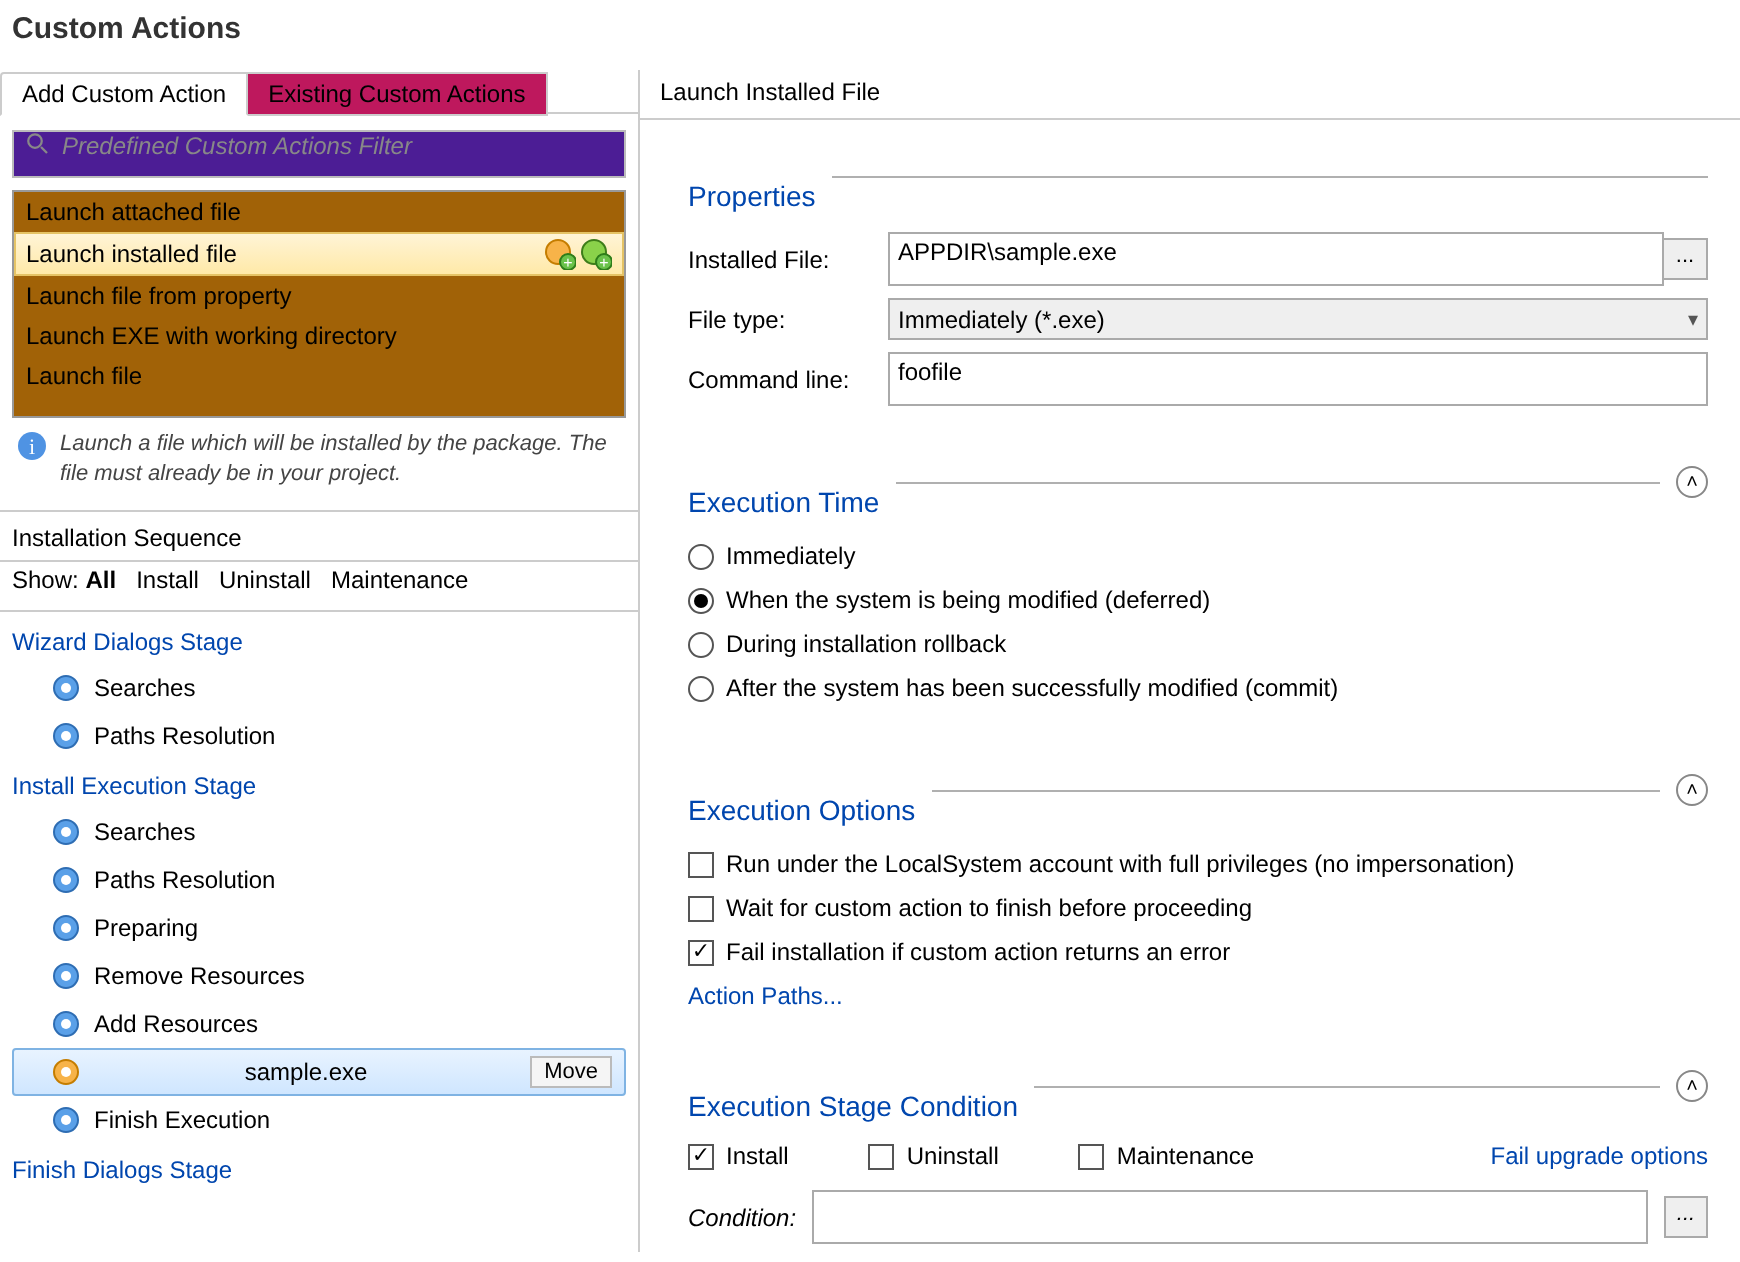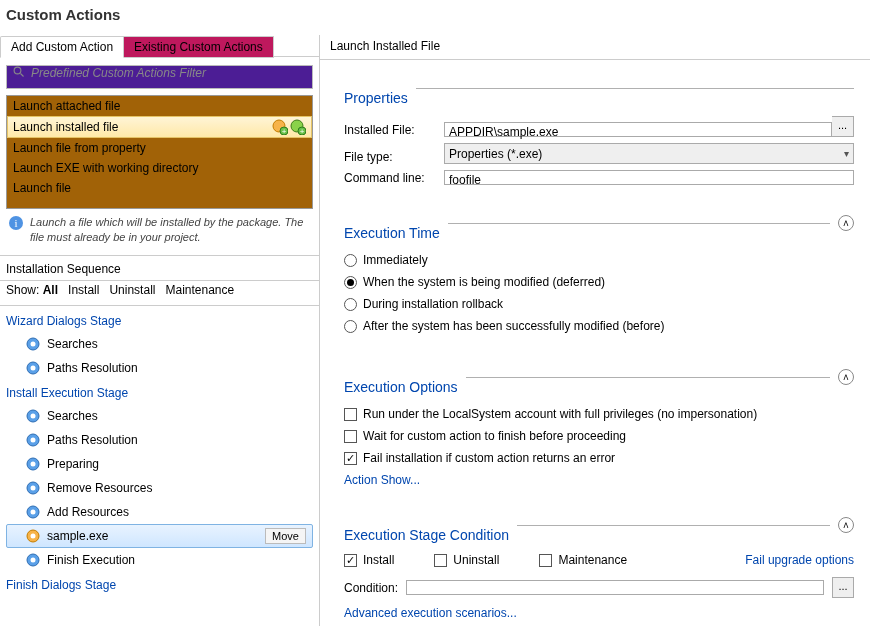--- a/index.html
+++ b/index.html
@@ -120,20 +120,21 @@
     display: flex;
     align-items: center;
     gap: 6px;
     padding: 3px 2px 3px 18px;
     border: 1px solid transparent;
   }
   .tree-row.selected {
     background: linear-gradient(#e8f3ff, #cfe6ff);
     border: 1px solid #7fb3e3;
     border-radius: 2px;
+    text-align: center;
   }
   .tree-row .label { flex: 1; }
   .move-btn {
     background: #f5f5f5;
     border: 1px solid #bbb;
     font-size: 11px;
     padding: 1px 6px;
     margin-right: 4px;
   }
 
@@ -175,32 +176,32 @@
     width: 16px; height: 16px;
     border: 1px solid #888;
     border-radius: 50%;
     margin-left: 8px;
     display: flex; align-items: center; justify-content: center;
     font-size: 10px;
     flex-shrink: 0;
   }
   .form-row {
     display: flex;
-    align-items: flex-end;
+    align-items: center;
     margin-bottom: 6px;
   }
   .form-row .flabel {
     width: 100px;
     padding-right: 6px;
   }
   .txt-input {
     flex: 1;
     border: 1px solid #aaa;
     padding: 2px 4px;
-    height: 15px;
+    height: 27px;
     background: #fff;
   }
   .browse-btn {
     width: 22px; height: 21px;
     border: 1px solid #aaa; border-left: none;
     background: #efefef;
     text-align: center;
     line-height: 17px;
     font-size: 11px;
   }
@@ -242,20 +243,21 @@
     align-items: center;
     gap: 40px;
     padding-bottom: 10px;
   }
   .stage-check-row .filler { flex: 1; }
 
   .cond-row {
     display: flex;
     align-items: center;
     gap: 8px;
+    font-style: italic;
   }
   .cond-row .txt-input { background: #fff; }
   .svg-ic { display: block; }
 </style>
 </head>
 <body>
 
 <div class="main-title">Custom Actions</div>
 
 <div class="layout">
@@ -436,21 +438,21 @@
           <span class="line"></span>
         </div>
         <div class="form-row">
           <span class="flabel">Installed File:</span>
           <span class="txt-input">APPDIR\sample.exe</span>
           <span class="browse-btn">...</span>
         </div>
         <div class="form-row">
           <span class="flabel">File type:</span>
           <span class="select">
-            <span>Properties (*.exe)</span>
+            <span>Immediately (*.exe)</span>
             <span class="chev">▾</span>
           </span>
         </div>
         <div class="form-row">
           <span class="flabel">Command line:</span>
           <span class="txt-input">foofile</span>
         </div>
       </div>
 
       <div class="group">
@@ -466,21 +468,21 @@
         <div class="radio-row">
             <span class="radio checked"></span>
             <span>When the system is being modified (deferred)</span>
           </div>
         <div class="radio-row">
             <span class="radio"></span>
             <span>During installation rollback</span>
           </div>
         <div class="radio-row">
             <span class="radio"></span>
-            <span>After the system has been successfully modified (before)</span>
+            <span>After the system has been successfully modified (commit)</span>
           </div>
       </div>
 
       <div class="group">
         <div class="group-head">
           <span class="gtitle">Execution Options</span>
           <span class="line"></span>
           <span class="collapse">˄</span>
         </div>
         <div class="check-row">
@@ -488,21 +490,21 @@
             <span>Run under the LocalSystem account with full privileges (no impersonation)</span>
           </div>
         <div class="check-row">
             <span class="check"></span>
             <span>Wait for custom action to finish before proceeding</span>
           </div>
         <div class="check-row">
             <span class="check checked"></span>
             <span>Fail installation if custom action returns an error</span>
           </div>
-        <div class="linkish" style="padding-top:2px">Action Show...</div>
+        <div class="linkish" style="padding-top:2px">Action Paths...</div>
       </div>
 
       <div class="group">
         <div class="group-head">
           <span class="gtitle">Execution Stage Condition</span>
           <span class="line"></span>
           <span class="collapse">˄</span>
         </div>
         <div class="stage-check-row">
           <span class="check-row" style="padding:0">

